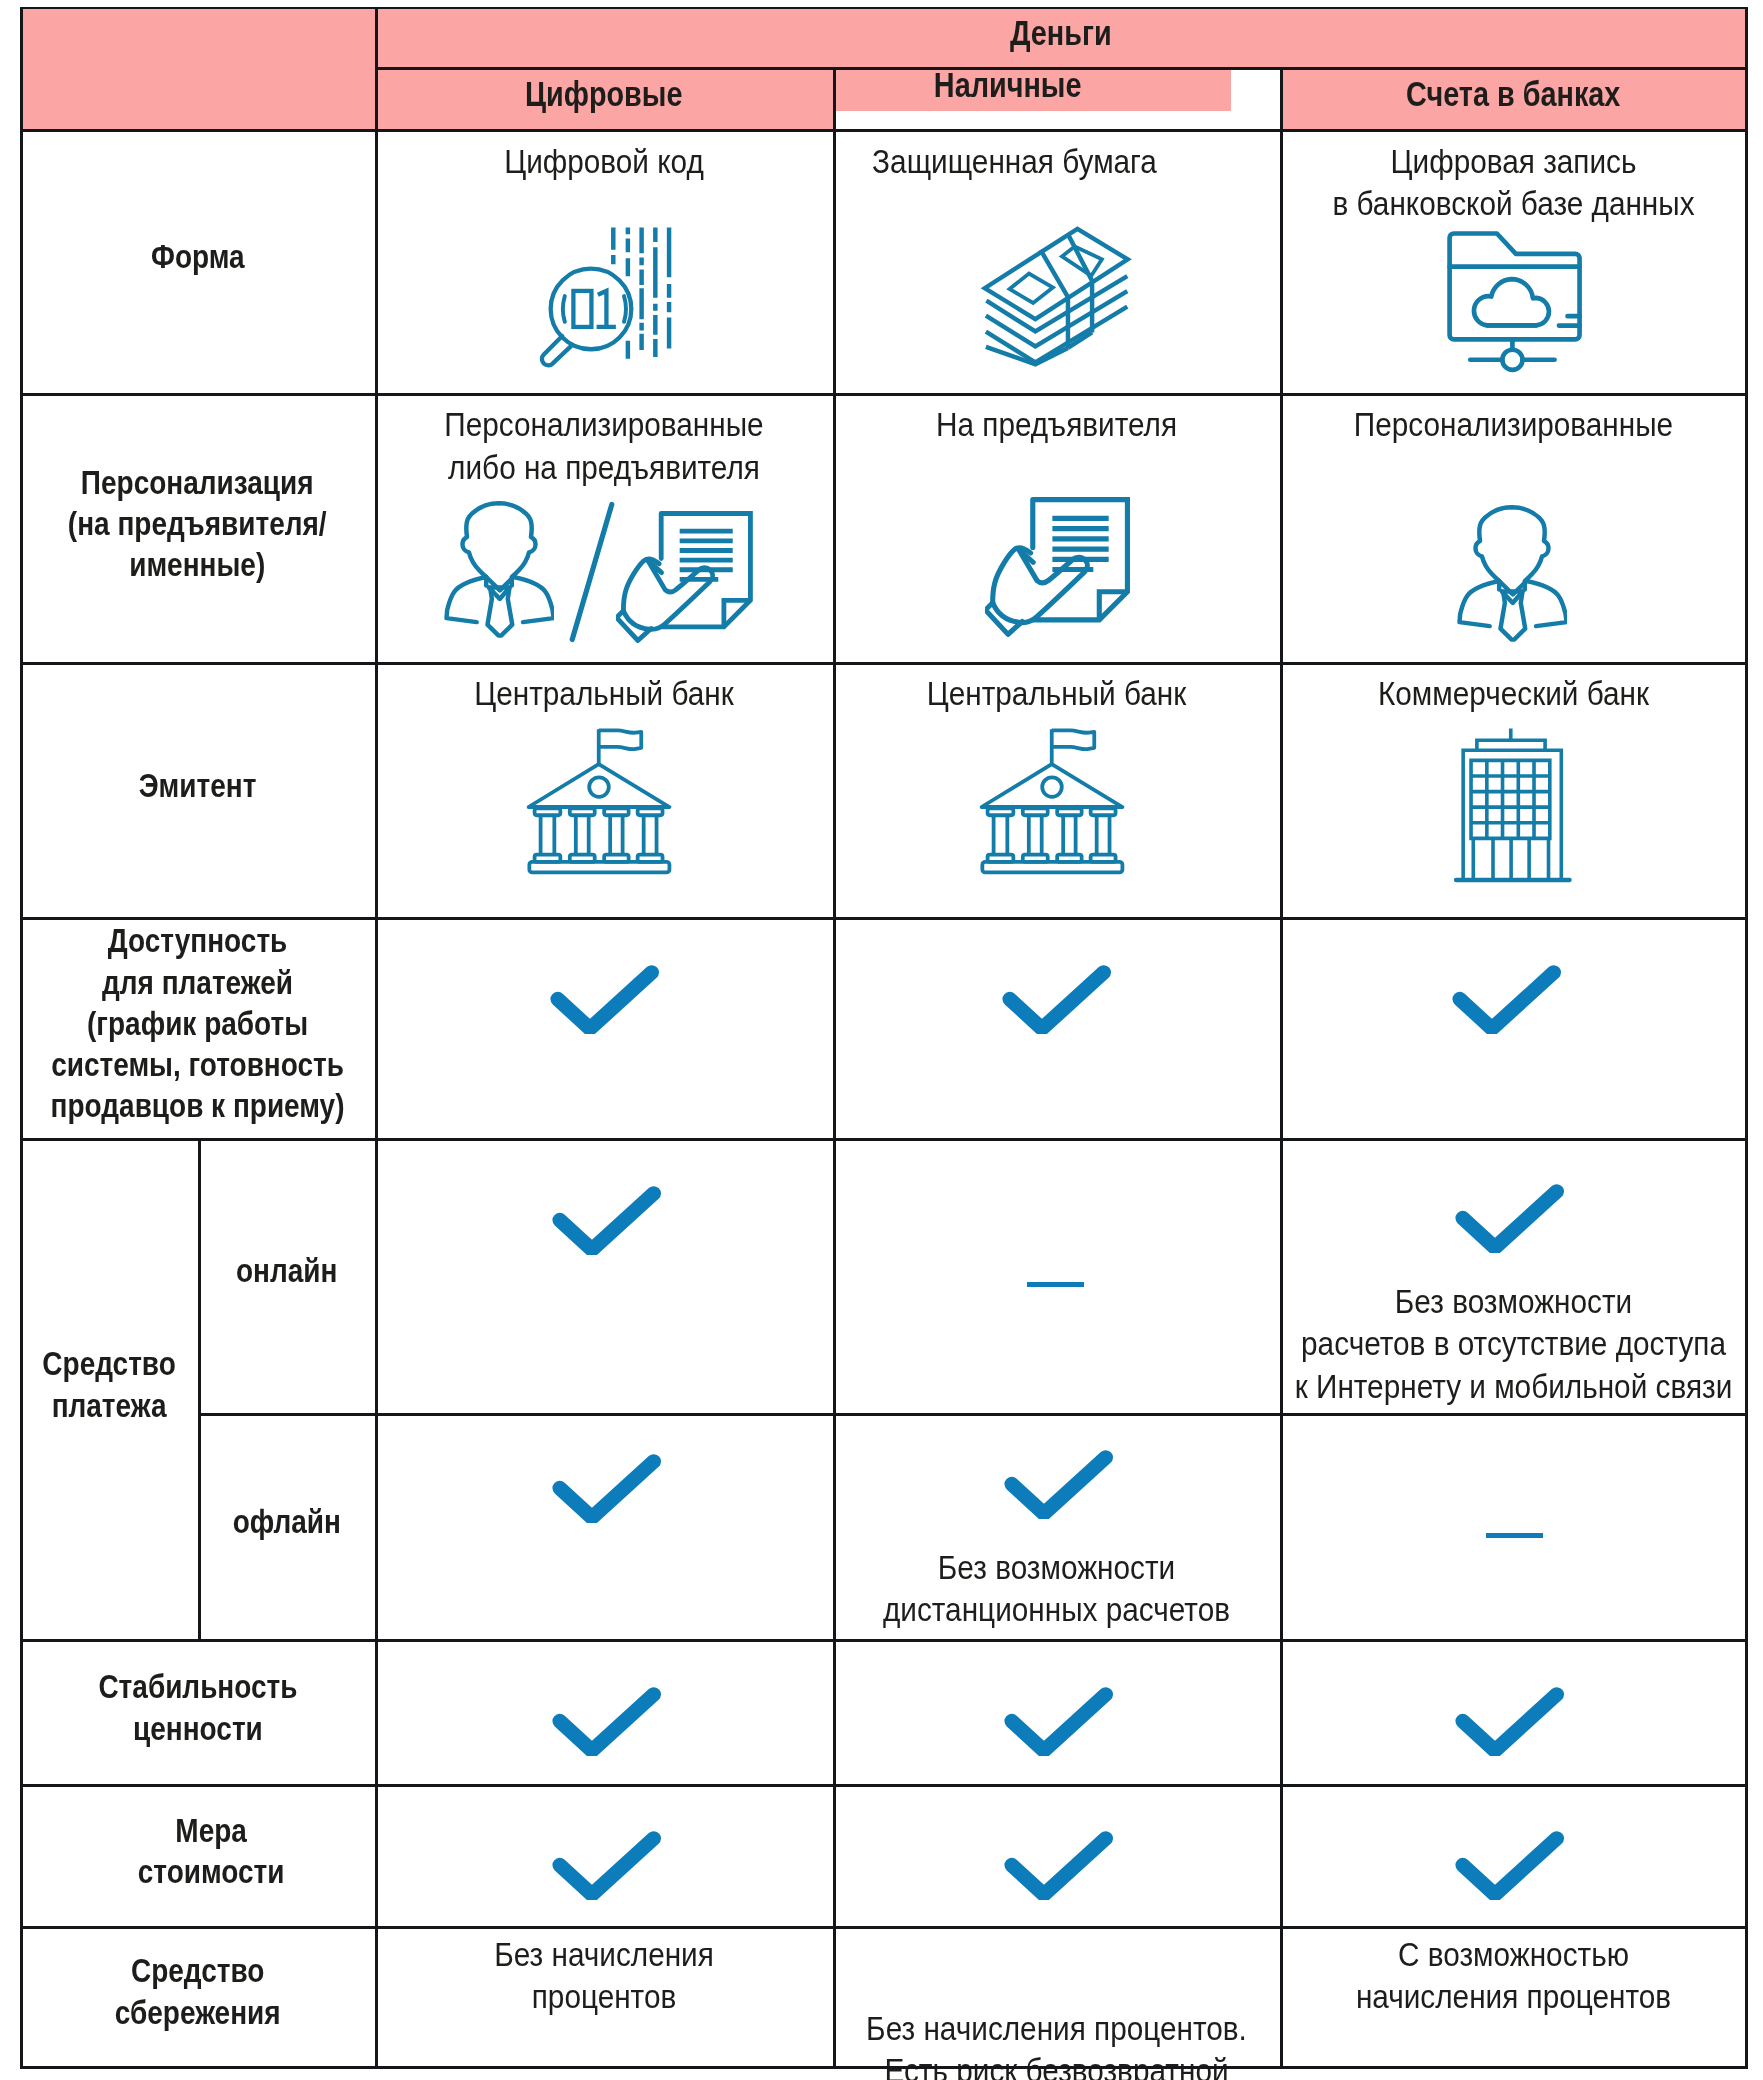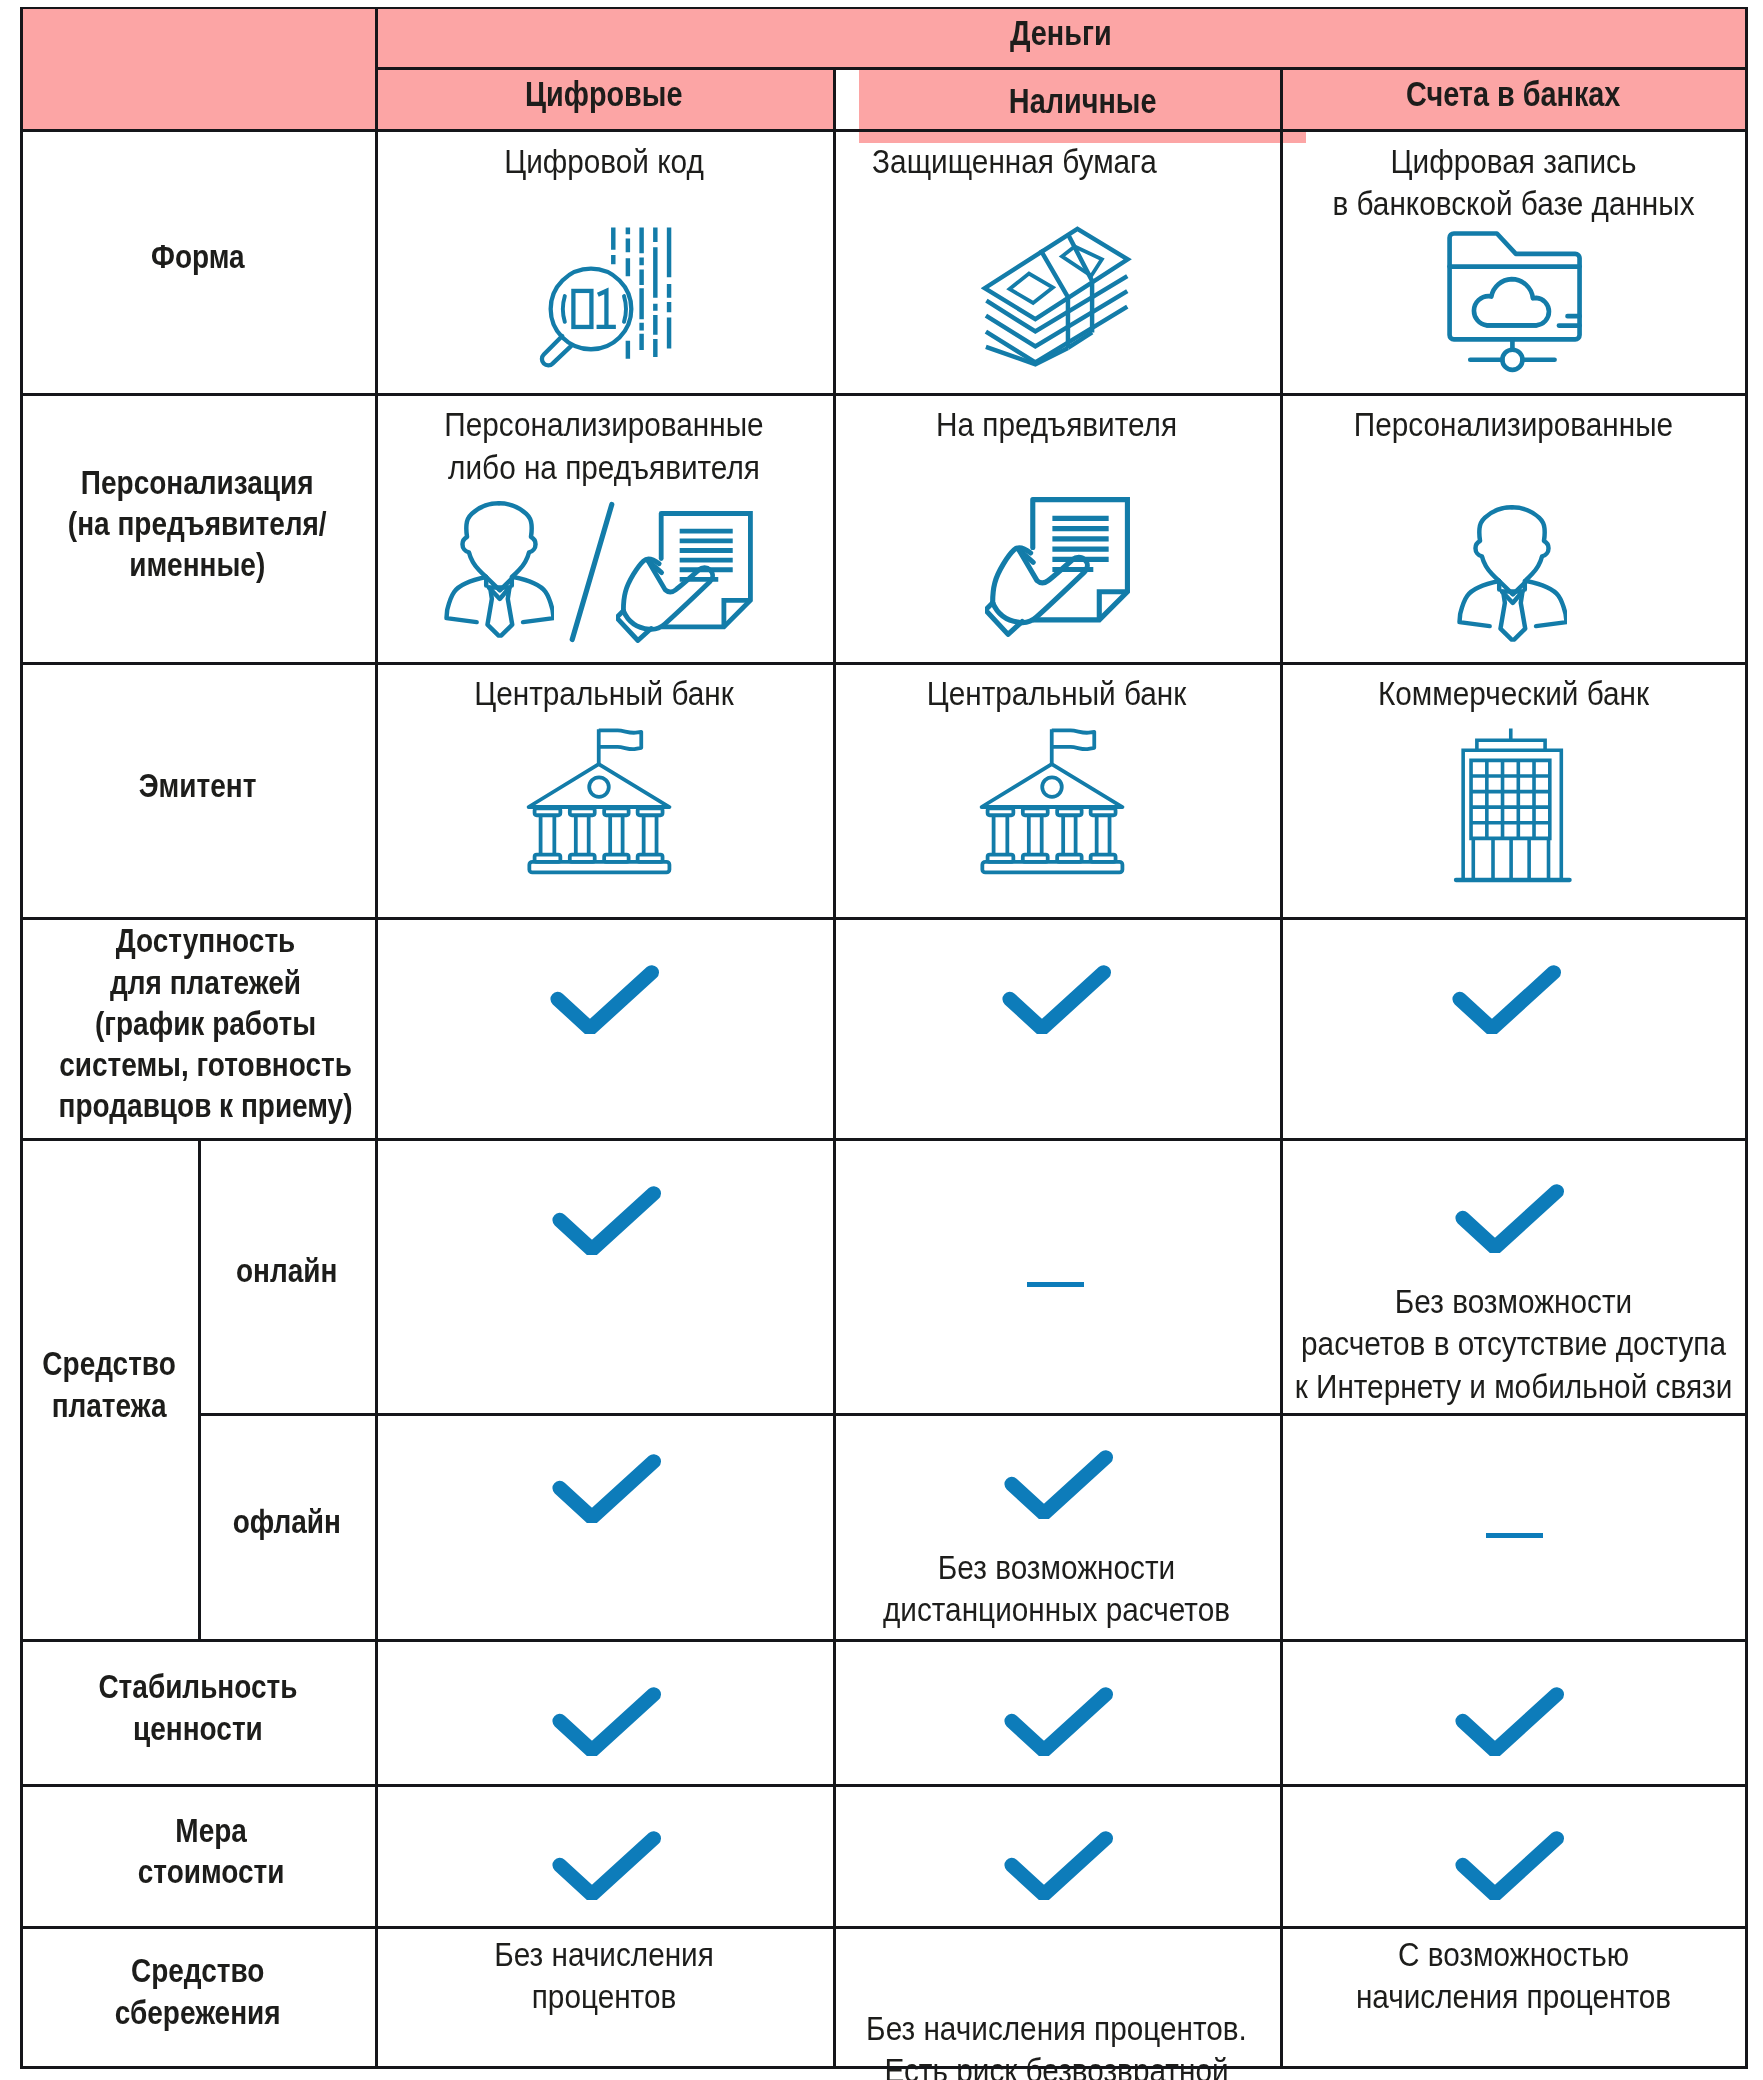--- a/index.html
+++ b/index.html
@@ -28,21 +28,21 @@
 
 <div id="sheet">
 
   <div class="cell fill" style="left:20px;top:6.9px;width:355px;height:122px;"></div>
   <div class="cell fill" style="left:375px;top:6.9px;width:1372px;height:60px;">
     <span class="hdr-label">Деньги</span>
   </div>
   <div class="cell fill" style="left:375px;top:67px;width:458px;height:62px;">
     <span class="hdr-label">Цифровые</span>
   </div>
-  <div class="cell fill" style="left:859px;top:67px;width:447px;height:76px;">
+  <div class="cell fill" style="left:784px;top:67px;width:447px;height:44px;">
     <span class="hdr-label">Наличные</span>
   </div>
   <div class="cell fill" style="left:1280px;top:67px;width:467px;height:62px;">
     <span class="hdr-label">Счета в банках</span>
   </div>
 
   <svg width="0" height="0" style="position:absolute" aria-hidden="true">
       <defs>
 
     <symbol id="ic-magnifier" viewBox="-4 -2 165 176">
@@ -258,21 +258,21 @@
   </div>
   <div class="cell rel" style="left:1280px;top:662px;width:467px;height:255px;">
     <div class="tblk" style="top:10.3px;">
       <span class="cell-text">Коммерческий банк</span>
     </div>
     <svg class="icon" style="position:absolute;left:173px;top:64px;width:120px;height:157px;" viewBox="0 0 139 183" width="120" height="157">
         <use href="#ic-office"></use>
       </svg>
   </div>
 
-  <div class="cell" style="left:28px;top:917px;width:355px;height:221px;">
+  <div class="cell" style="left:20px;top:917px;width:355px;height:221px;">
     <span class="row-label">Доступность
 для платежей
 (график работы
 системы, готовность
 продавцов к приему)</span>
   </div>
   <div class="cell rel" style="left:375px;top:917px;width:458px;height:221px;">
     <svg class="check" viewBox="0 0 127 80" style="position:absolute;left:175px;top:48px;width:109px;height:69px;">
         <path d="M9 39.5 46.5 74 118.5 8.5" fill="none" stroke="#0d7cba" stroke-width="17" stroke-linecap="round" stroke-linejoin="round"></path>
       </svg>

